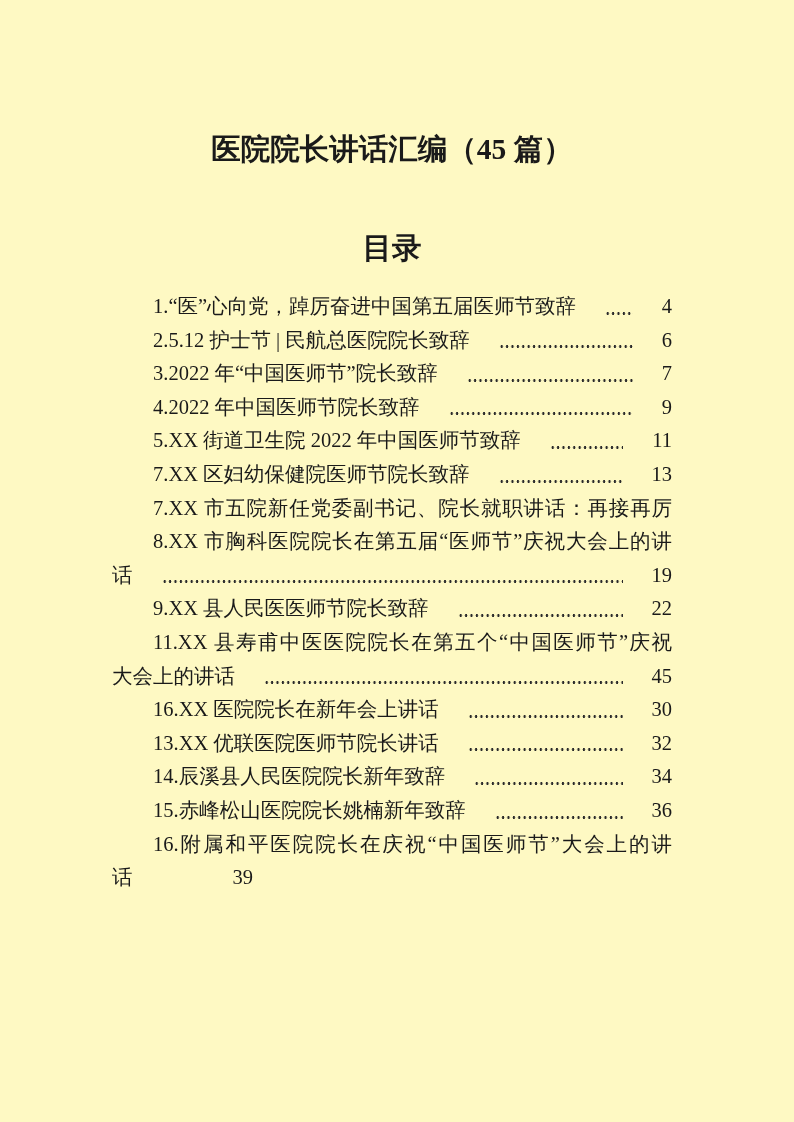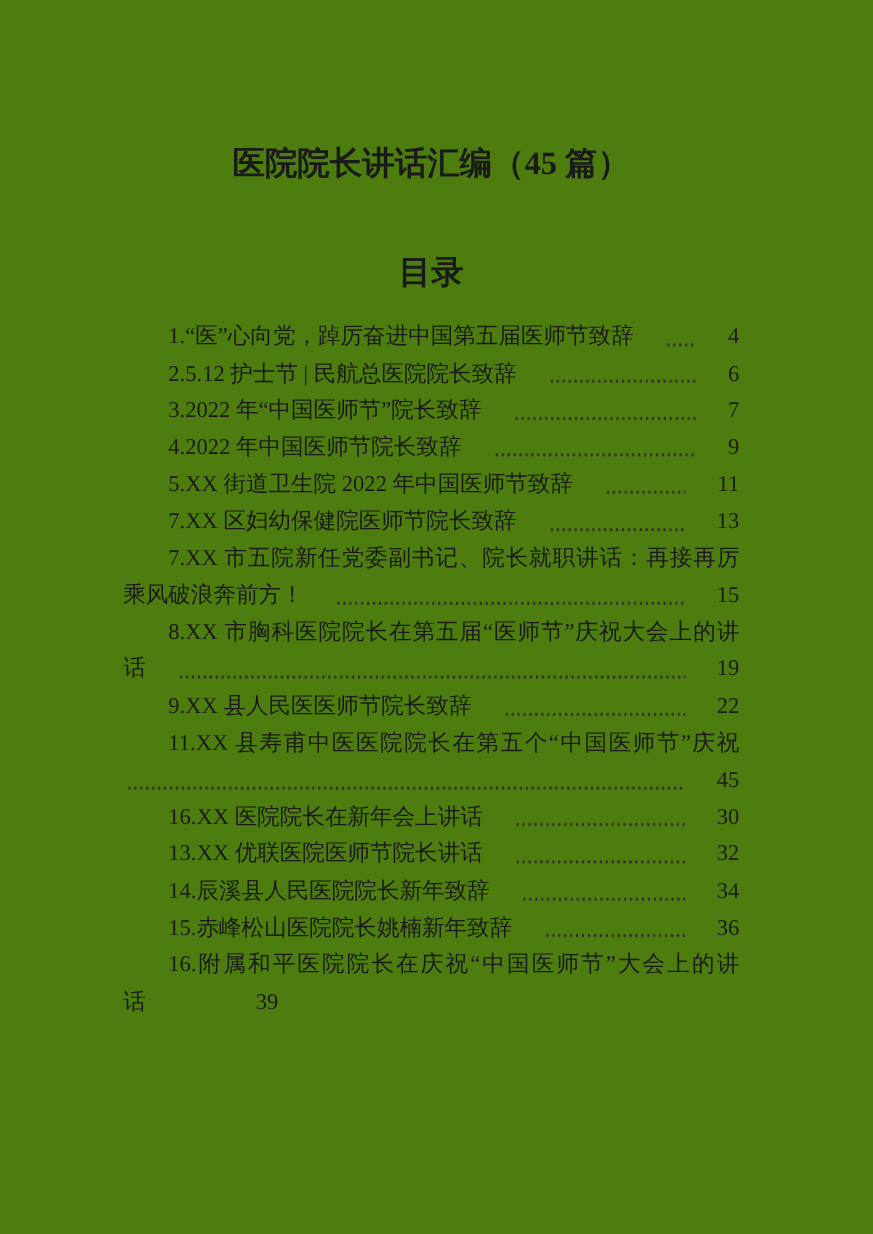--- a/index.html
+++ b/index.html
@@ -14,21 +14,21 @@
     font-family: "Liberation Serif", "DejaVu Serif", serif;
     color: #1a1a1a;
   }
   .page {
     position: relative;
     width: 794px;
     height: 1122px;
     box-sizing: border-box;
     padding-left: 112px;
     padding-right: 122px;
-    background: #4d7c0f;
+    background: #fef9c3;
   }
   .doc-title {
     margin: 0;
     padding-top: 129px;
     text-align: center;
     font-size: 29.5px;
     line-height: 40px;
     font-weight: bold;
     white-space: pre;
   }
@@ -127,25 +127,20 @@
     <div class="toc-row indent">
       <span class="t">7.XX 区妇幼保健院医师节院长致辞</span>
       <span class="leader"></span>
       <span class="pg">13</span>
     </div>
 
     <div class="toc-row-justify">
       <span>7.XX 市五院新任党委副书记、院长就职讲话：再接再厉</span>
     </div>
 
-    <div class="toc-row">
-      <span class="t">乘风破浪奔前方！</span>
-      <span class="leader"></span>
-      <span class="pg">15</span>
-    </div>
 
     <div class="toc-row-justify">
       <span>8.XX 市胸科医院院长在第五届“医师节”庆祝大会上的讲</span>
     </div>
 
     <div class="toc-row">
       <span class="t">话</span>
       <span class="leader"></span>
       <span class="pg">19</span>
     </div>
@@ -155,20 +150,21 @@
       <span class="leader"></span>
       <span class="pg">22</span>
     </div>
 
 
     <div class="toc-row-justify">
       <span>11.XX 县寿甫中医医院院长在第五个“中国医师节”庆祝</span>
     </div>
 
     <div class="toc-row">
+      <span class="t">大会上的讲话</span>
       <span class="leader"></span>
       <span class="pg">45</span>
     </div>
 
     <div class="toc-row indent">
       <span class="t">16.XX 医院院长在新年会上讲话</span>
       <span class="leader"></span>
       <span class="pg">30</span>
     </div>
 

